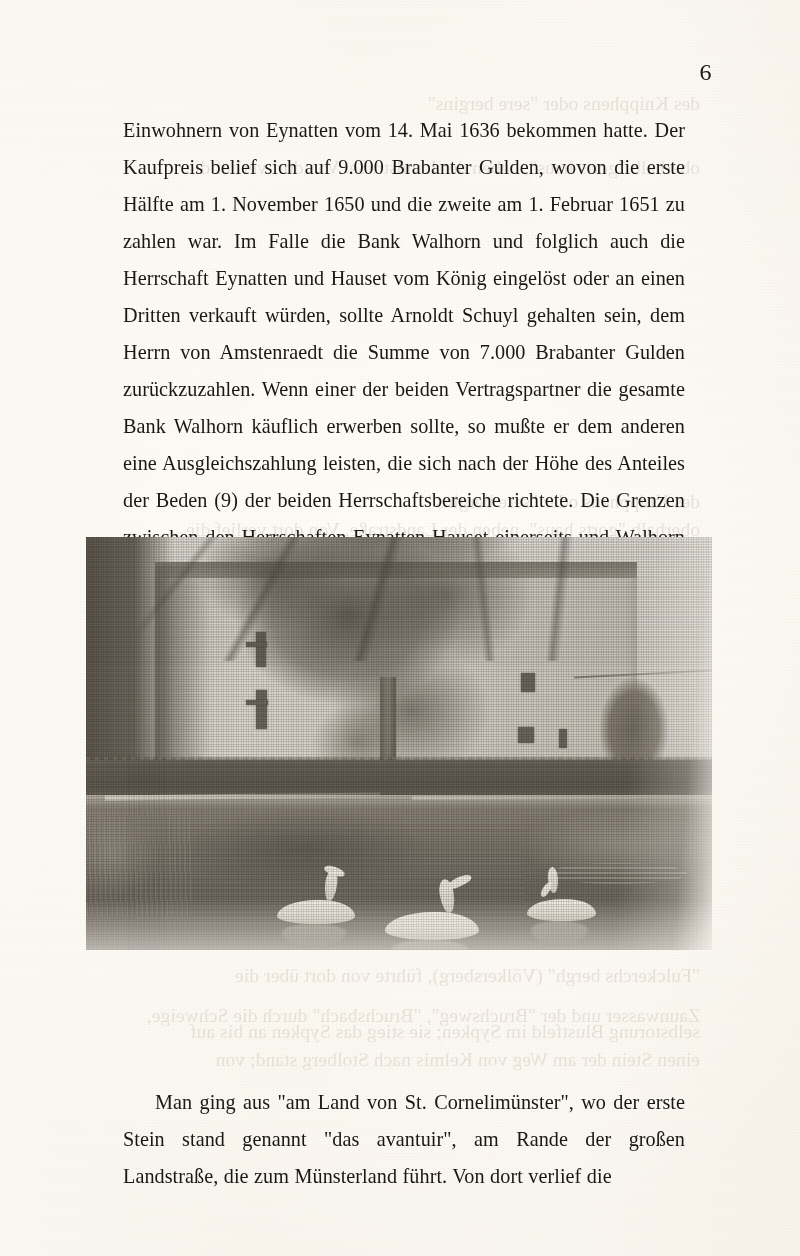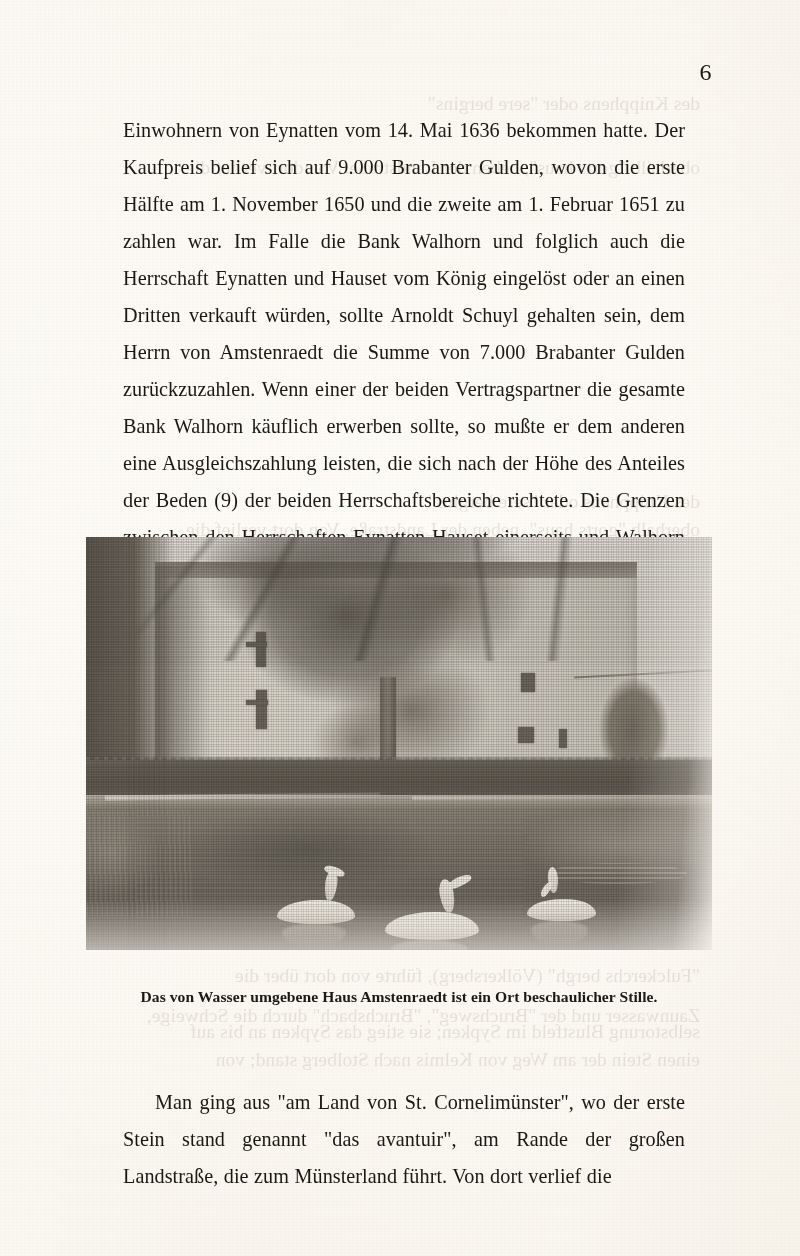--- a/index.html
+++ b/index.html
@@ -340,21 +340,20 @@
         <div class="neck"></div>
         <div class="head"></div>
       </div>
 
       <div class="photo-wash"></div>
       <div class="halftone"></div>
       <div class="photo-fade"></div>
     </div>
   </div>
 
-  <div class="caption">Das von Wasser umgebene Haus Amstenraedt ist ein Ort beschaulicher Stille.</div>
 
   <div class="textblock" id="para-bottom" style="top:1068px">
     <p class="para indent">Man ging aus "am Land von St. Cornelimünster", wo der erste Stein stand genannt "das avantuir", am Rande der großen Landstraße, die zum Münsterland führt. Von dort verlief die</p>
   </div>
 
 </div>
 
 <div class="grain"></div>
 
 </body></html>

